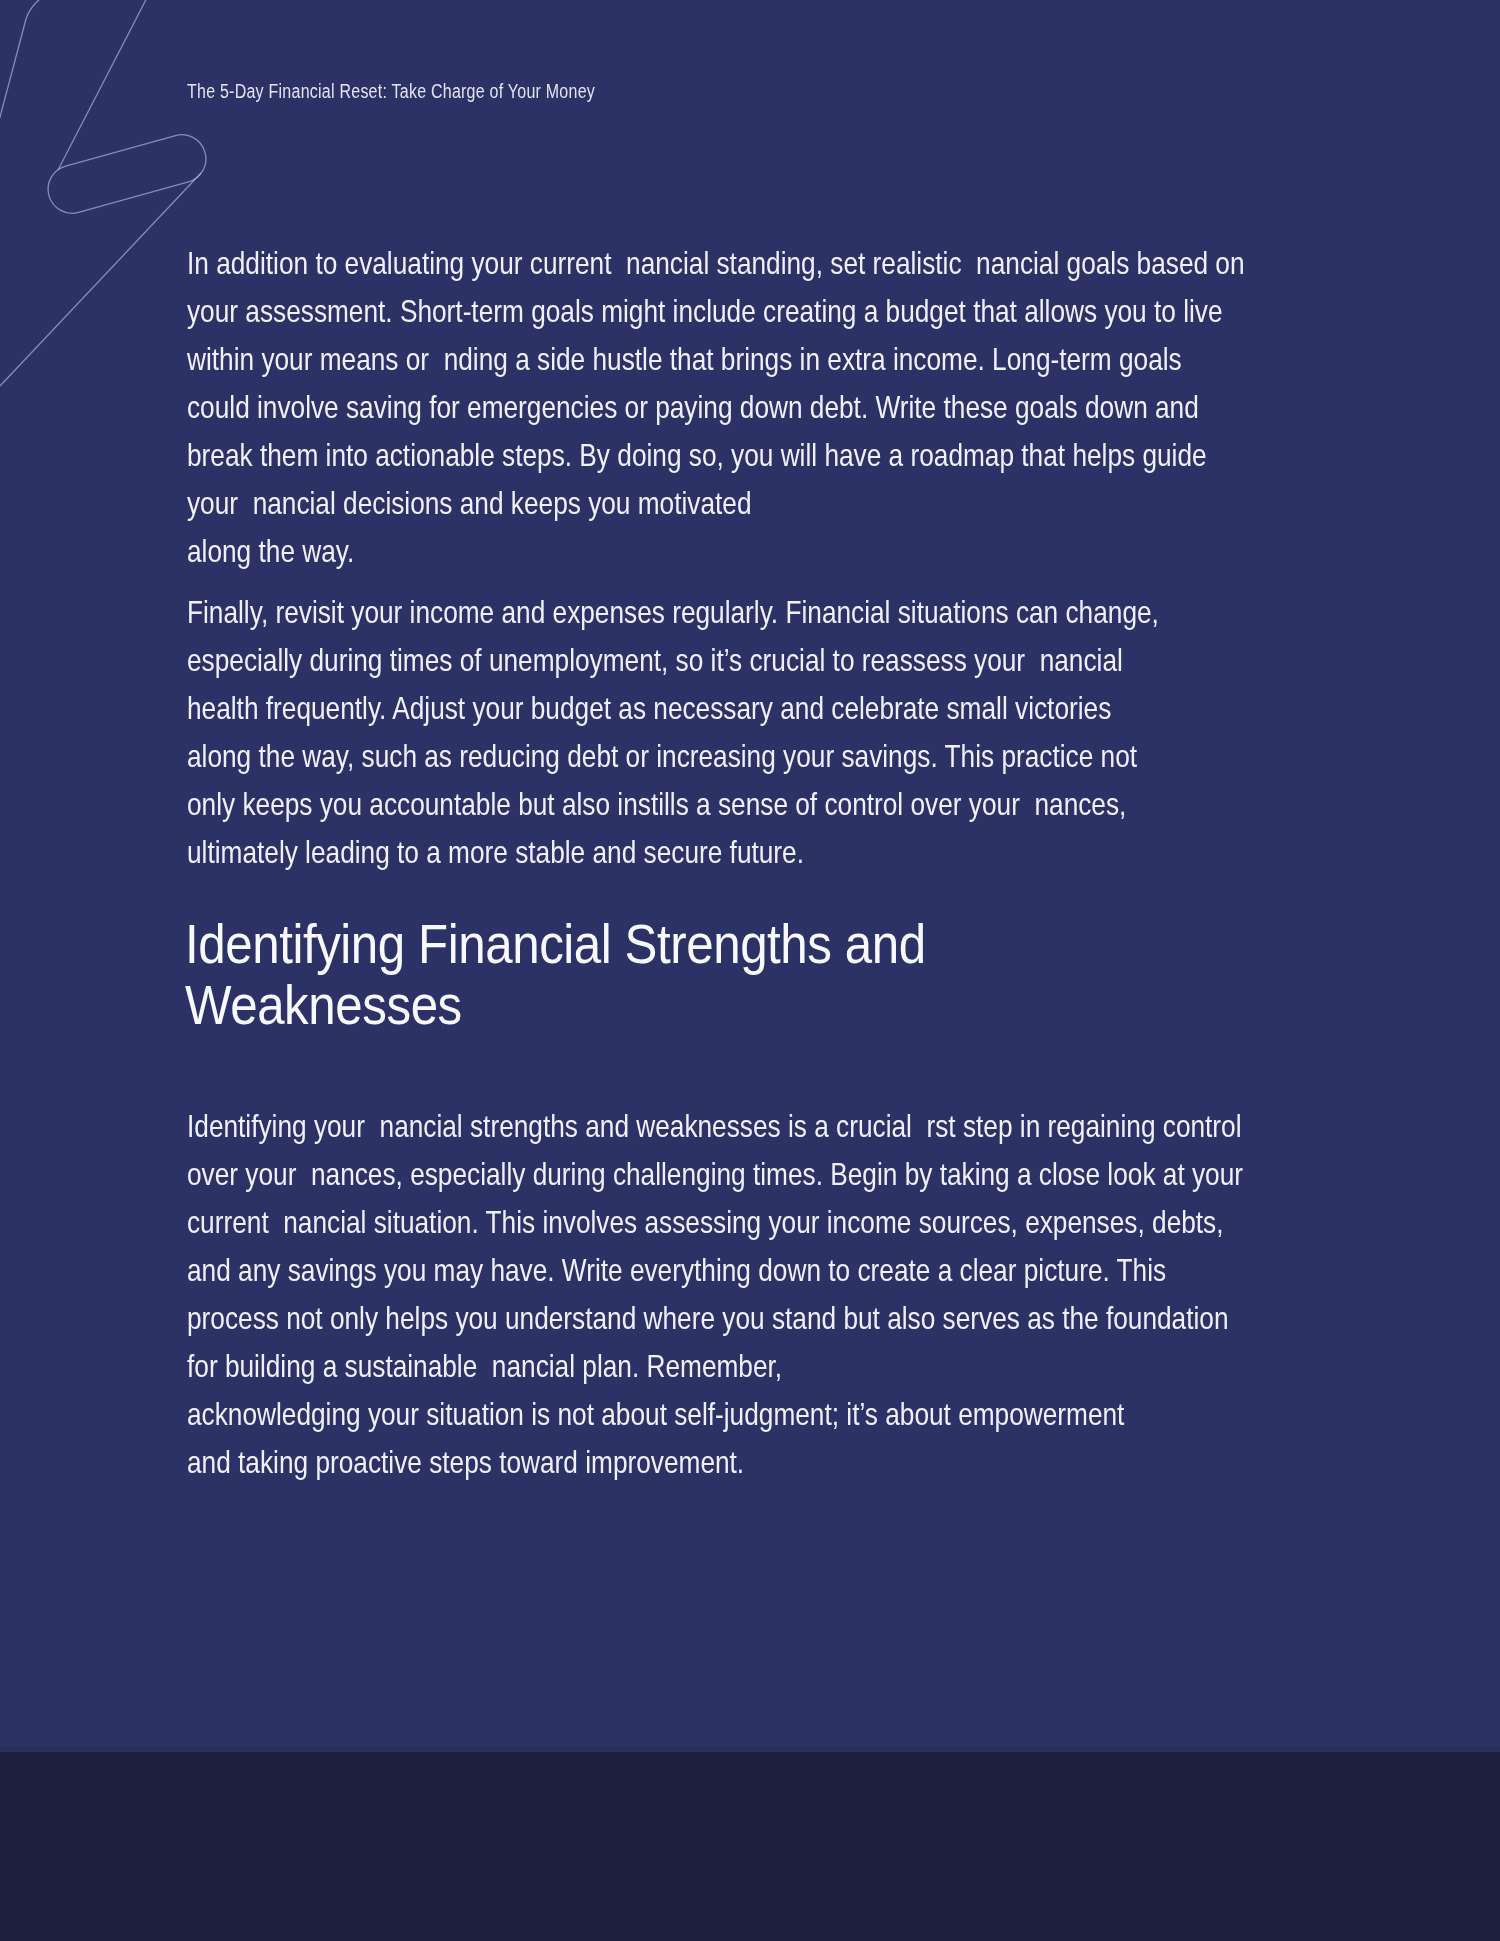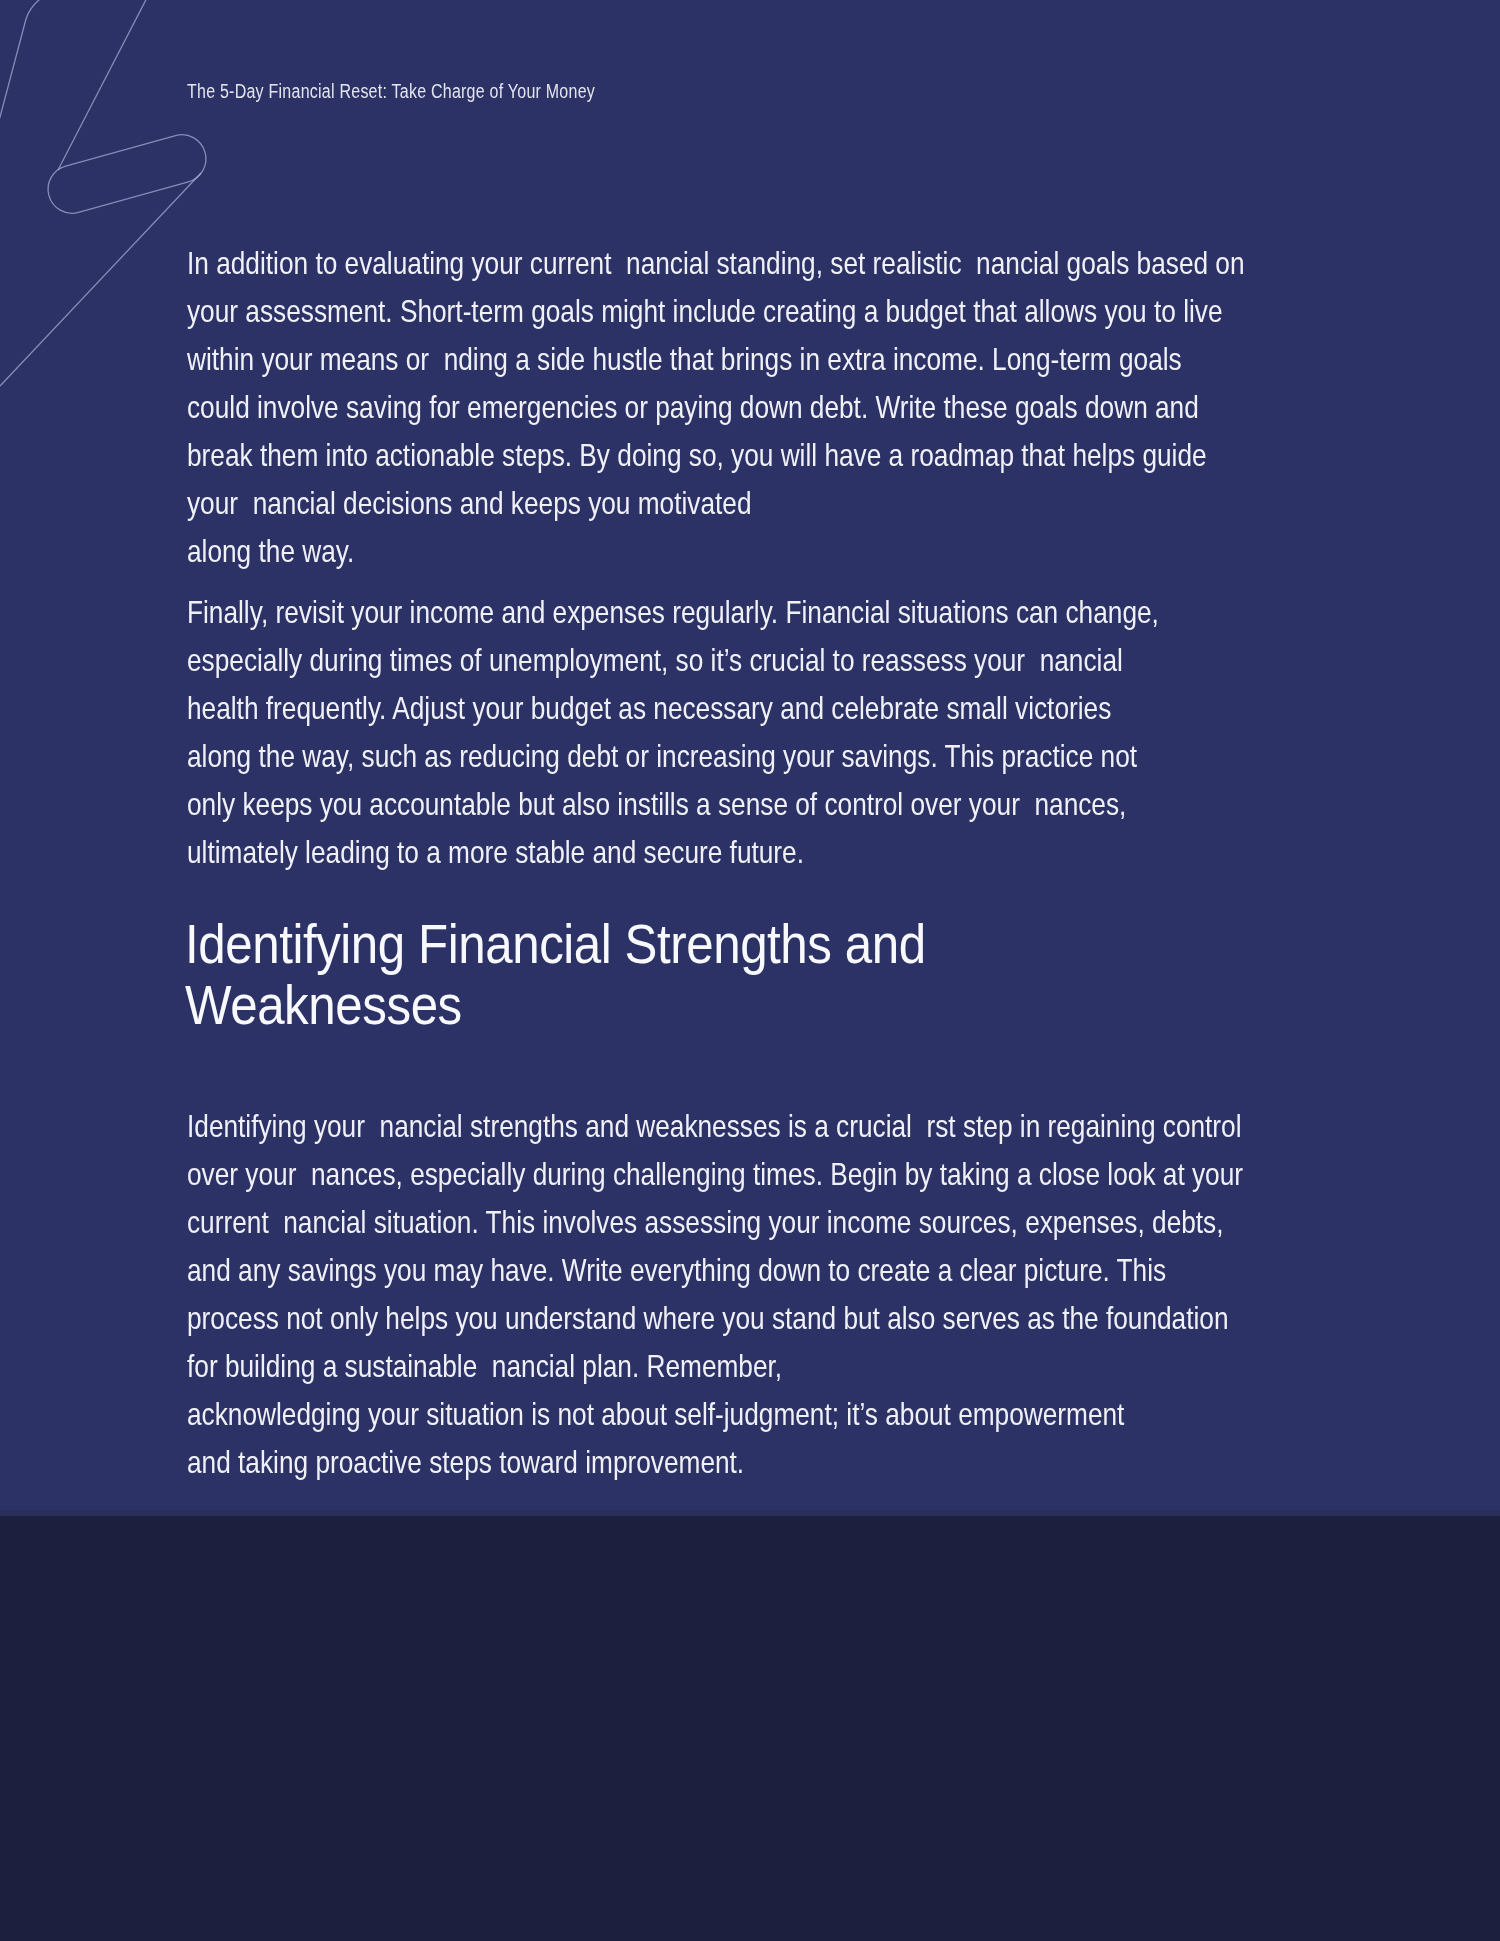--- a/index.html
+++ b/index.html
@@ -1,19 +1,19 @@
 <!DOCTYPE html>
 <html><head>
 <meta charset="utf-8">
 <style>
   html, body { margin: 0; padding: 0; background: #1c1f3e; }
   .page {
     position: relative;
     width: 1500px;
-    height: 1516px;
+    height: 1752px;
     background: #2d3266;
     overflow: hidden;
     font-family: "Liberation Sans", sans-serif;
   }
   .decor {
     position: absolute;
     left: 0;
     top: 0;
     pointer-events: none;
   }

